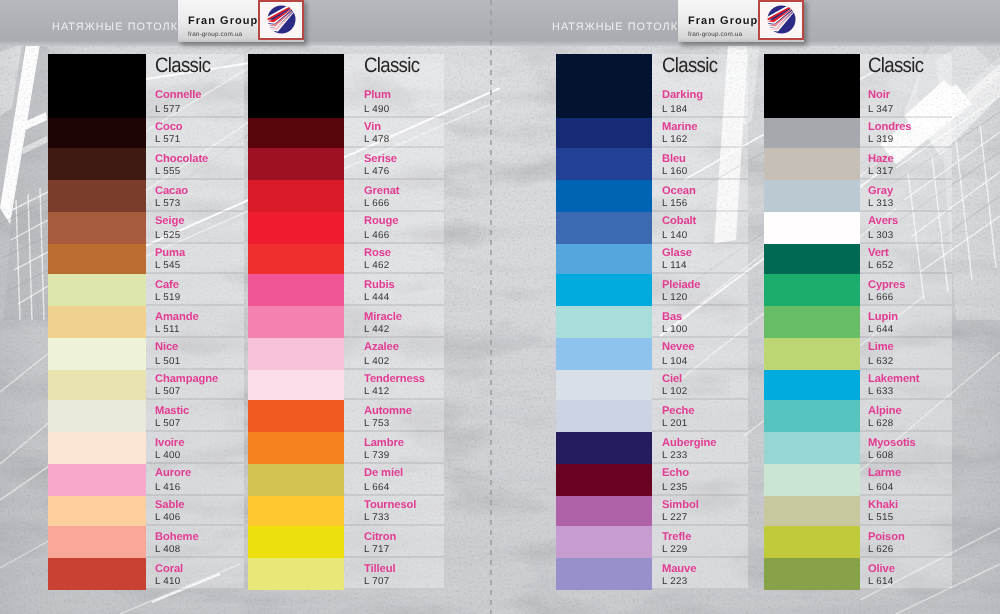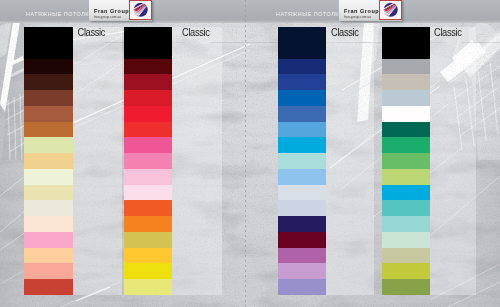--- a/index.html
+++ b/index.html
@@ -20,21 +20,21 @@
   box-shadow:1.5px 1.8px 2.2px rgba(0,0,0,.30)}
 .logotext{padding:0 0 1px 5px;display:flex;flex-direction:column;justify-content:flex-end;width:40px}
 .logoname{font-size:5.5px;font-weight:bold;letter-spacing:0.52px;color:#171717;line-height:7px;white-space:nowrap}
 .logourl{font-size:3.2px;color:#3f3f3f;letter-spacing:0.06px;line-height:4.8px;white-space:nowrap}
 .logomark{width:22.5px;background:#fdf6f6;border:1.5px solid #b84641;display:flex;align-items:center;justify-content:center;align-self:center;height:20.5px;margin-right:.5px}
 .logomark svg{display:block}
 .col{position:absolute;top:27px;display:flex;height:268px}
 .swatches{display:flex;flex-direction:column}
 .swatches .cell{height:15.76px;min-height:15.76px;flex:none}
 .swatches .cell.first{height:31.52px;min-height:31.52px}
-.lab{background:rgba(255,255,255,.30);display:flex;flex-direction:row}
+.lab{background:rgba(255,255,255,.30);display:flex;flex-direction:column}
 .hcell{height:15.76px;min-height:15.76px;max-height:15.76px;display:flex;align-items:flex-start;padding-left:var(--pad,5px);overflow:visible}
 .hcell span{font-size:9.3px;color:#242424;letter-spacing:-0.33px;line-height:11.2px;display:block;transform:scaleY(1.12);transform-origin:left top}
 .rcell{height:15.76px;min-height:15.76px;max-height:15.76px;padding-left:var(--pad,5px);border-bottom:1px solid rgba(120,120,128,.18);overflow:hidden}
 .nm{font-size:5.6px;font-weight:bold;color:#e43b92;line-height:7.2px;letter-spacing:-0.05px;padding-top:2.6px;white-space:nowrap}
 .cd{font-size:4.9px;color:#333;line-height:6.3px;letter-spacing:.12px;white-space:nowrap;padding-top:.2px}
 .fold{position:absolute;left:244.5px;top:0;width:1px;height:307px;
   background:repeating-linear-gradient(180deg,#9a9ca0 0 2.5px,rgba(0,0,0,0) 2.5px 5px);opacity:.75}
 </style>
 </head>
 <body>

